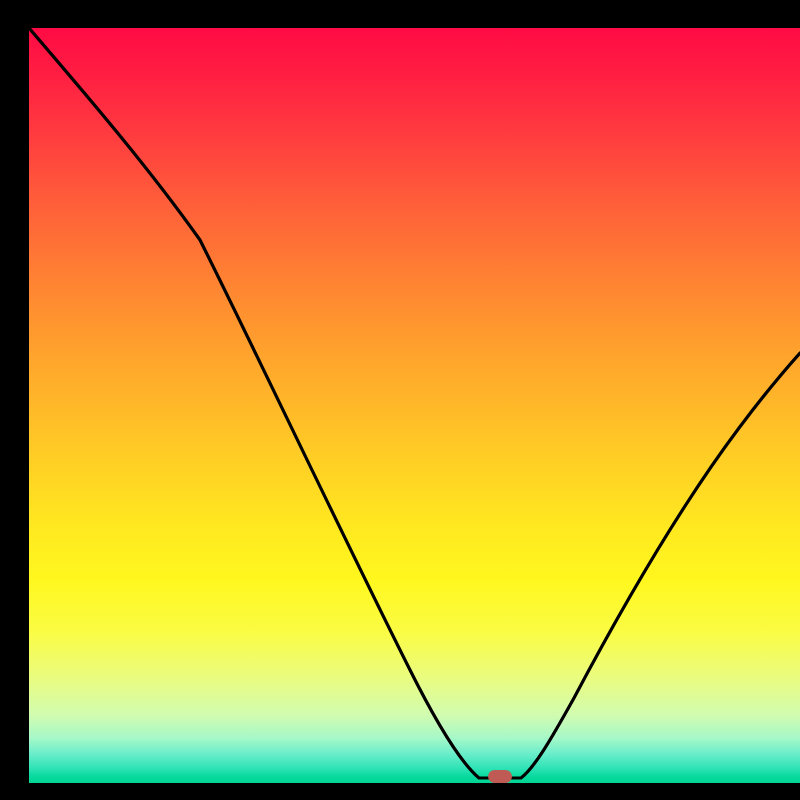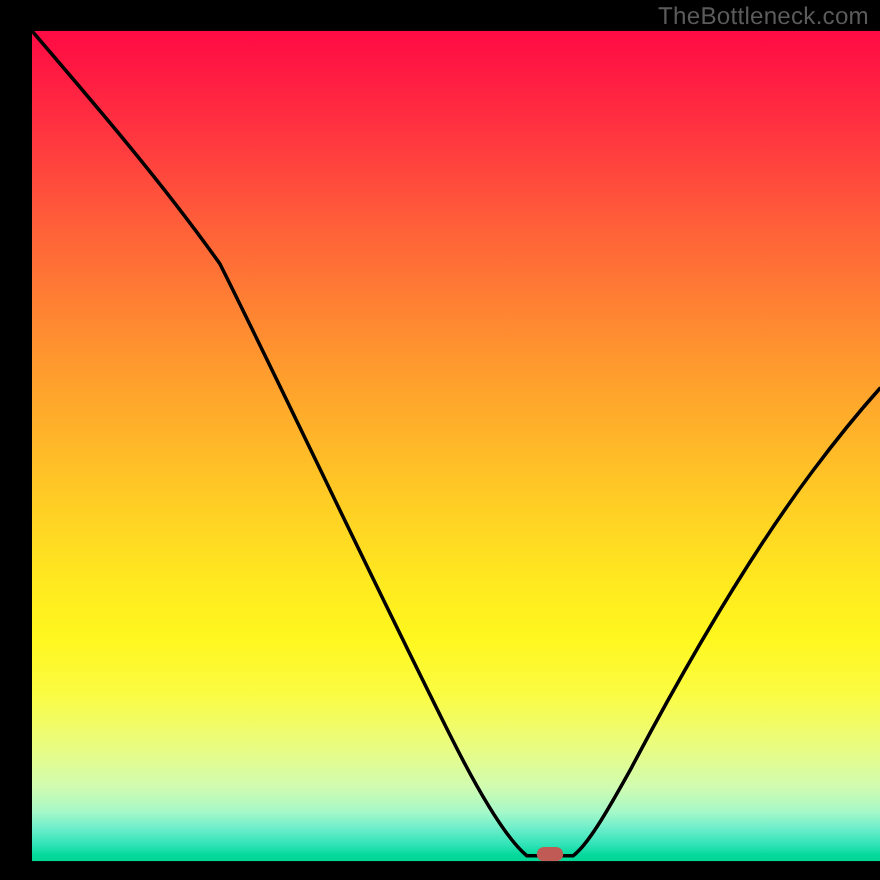--- a/index.html
+++ b/index.html
@@ -70,21 +70,20 @@
     height: 13px;
     background: #c05a55;
     border-radius: 7px;
   }
 </style>
 </head>
 <body>
 
 <div class="container">
 
-  <div class="watermark">TheBottleneck.com</div>
 
   <div class="plot-area">
     <div class="gradient"></div>
 
     <svg class="curve" viewBox="0 0 771 755" preserveAspectRatio="none">
       <path d="M 0 0
                C 60 70, 120 140, 171 212
                C 230 330, 300 480, 380 640
                C 410 700, 432 735, 450 750
                L 492 750

